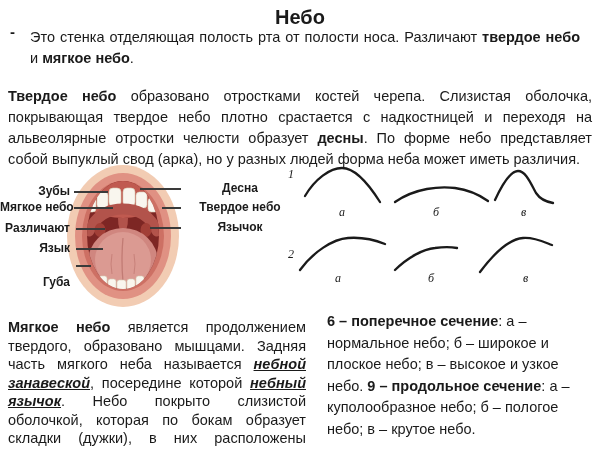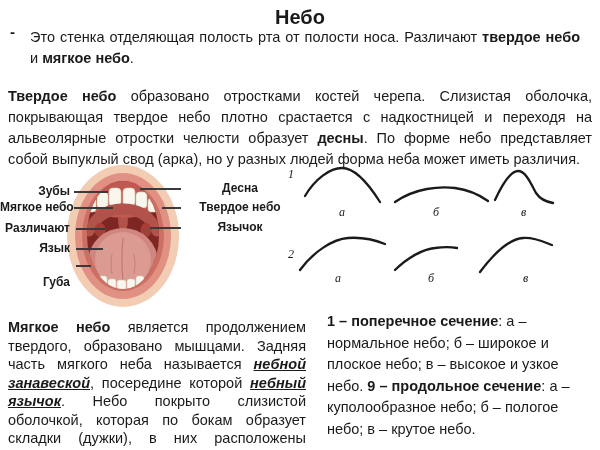--- a/index.html
+++ b/index.html
@@ -117,16 +117,16 @@
     <text class="curve-letter" x="236" y="56">в</text>
     <text class="curve-letter" x="3" y="98">2</text>
     <text class="curve-letter" x="50" y="122">а</text>
     <text class="curve-letter" x="143" y="122">б</text>
     <text class="curve-letter" x="238" y="122">в</text>
   </svg>
 
   <div class="abs para-soft"><span class="b">Мягкое небо</span><span> является продолжением твердого, образовано мышцами. Задняя часть мягкого неба называется </span><span class="biu">небной занавеской</span><span>, посередине которой </span><span class="biu">небный язычок</span><span>. Небо покрыто слизистой оболочкой, которая по бокам образует складки (дужки), в них расположены мышцы.</span></div>
 
   <div class="abs shape-block">
-    <div><span class="b">1 – поперечное сечение</span><span>: а – нормальное небо; б – широкое и плоское небо; в – высокое и узкое небо. </span><span class="b">9 – продольное сечение</span><span>: а –  куполообразное небо; б – пологое небо; в –  крутое небо.</span></div>
+    <div><span class="b">6 – поперечное сечение</span><span>: а – нормальное небо; б – широкое и плоское небо; в – высокое и узкое небо. </span><span class="b">9 – продольное сечение</span><span>: а –  куполообразное небо; б – пологое небо; в –  крутое небо.</span></div>
   </div>
 
 </div>
 
 </body></html>

